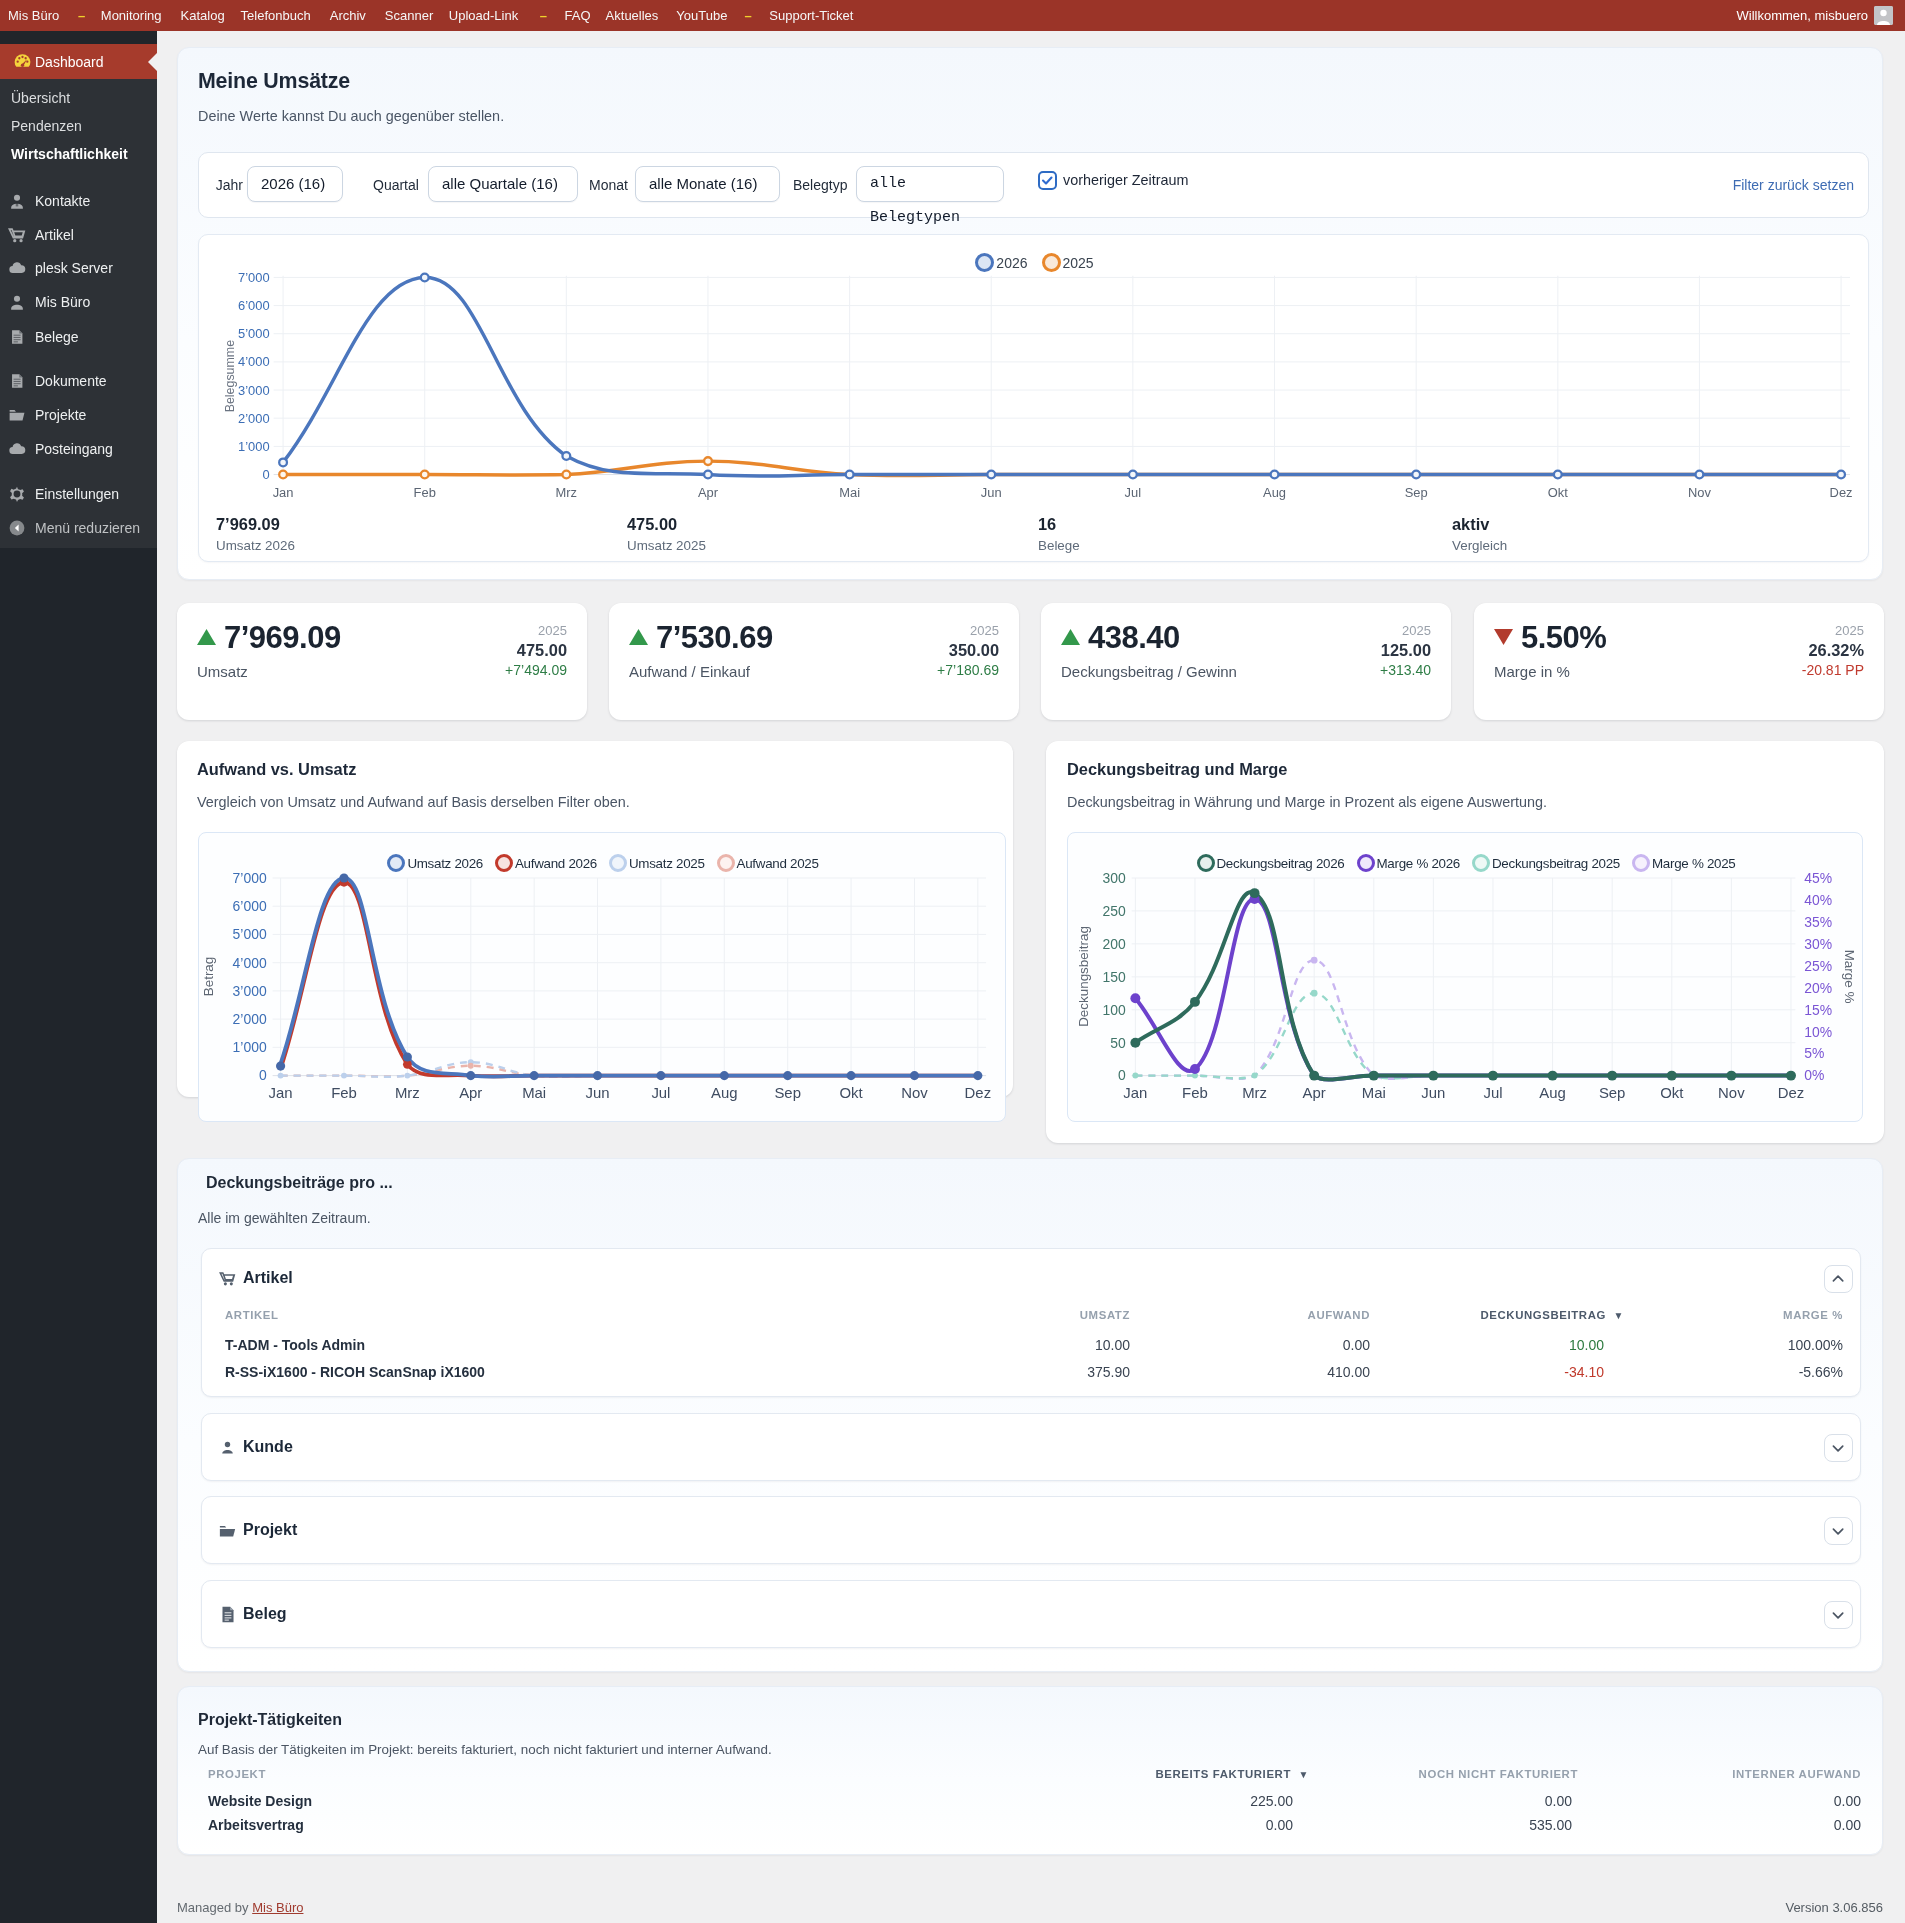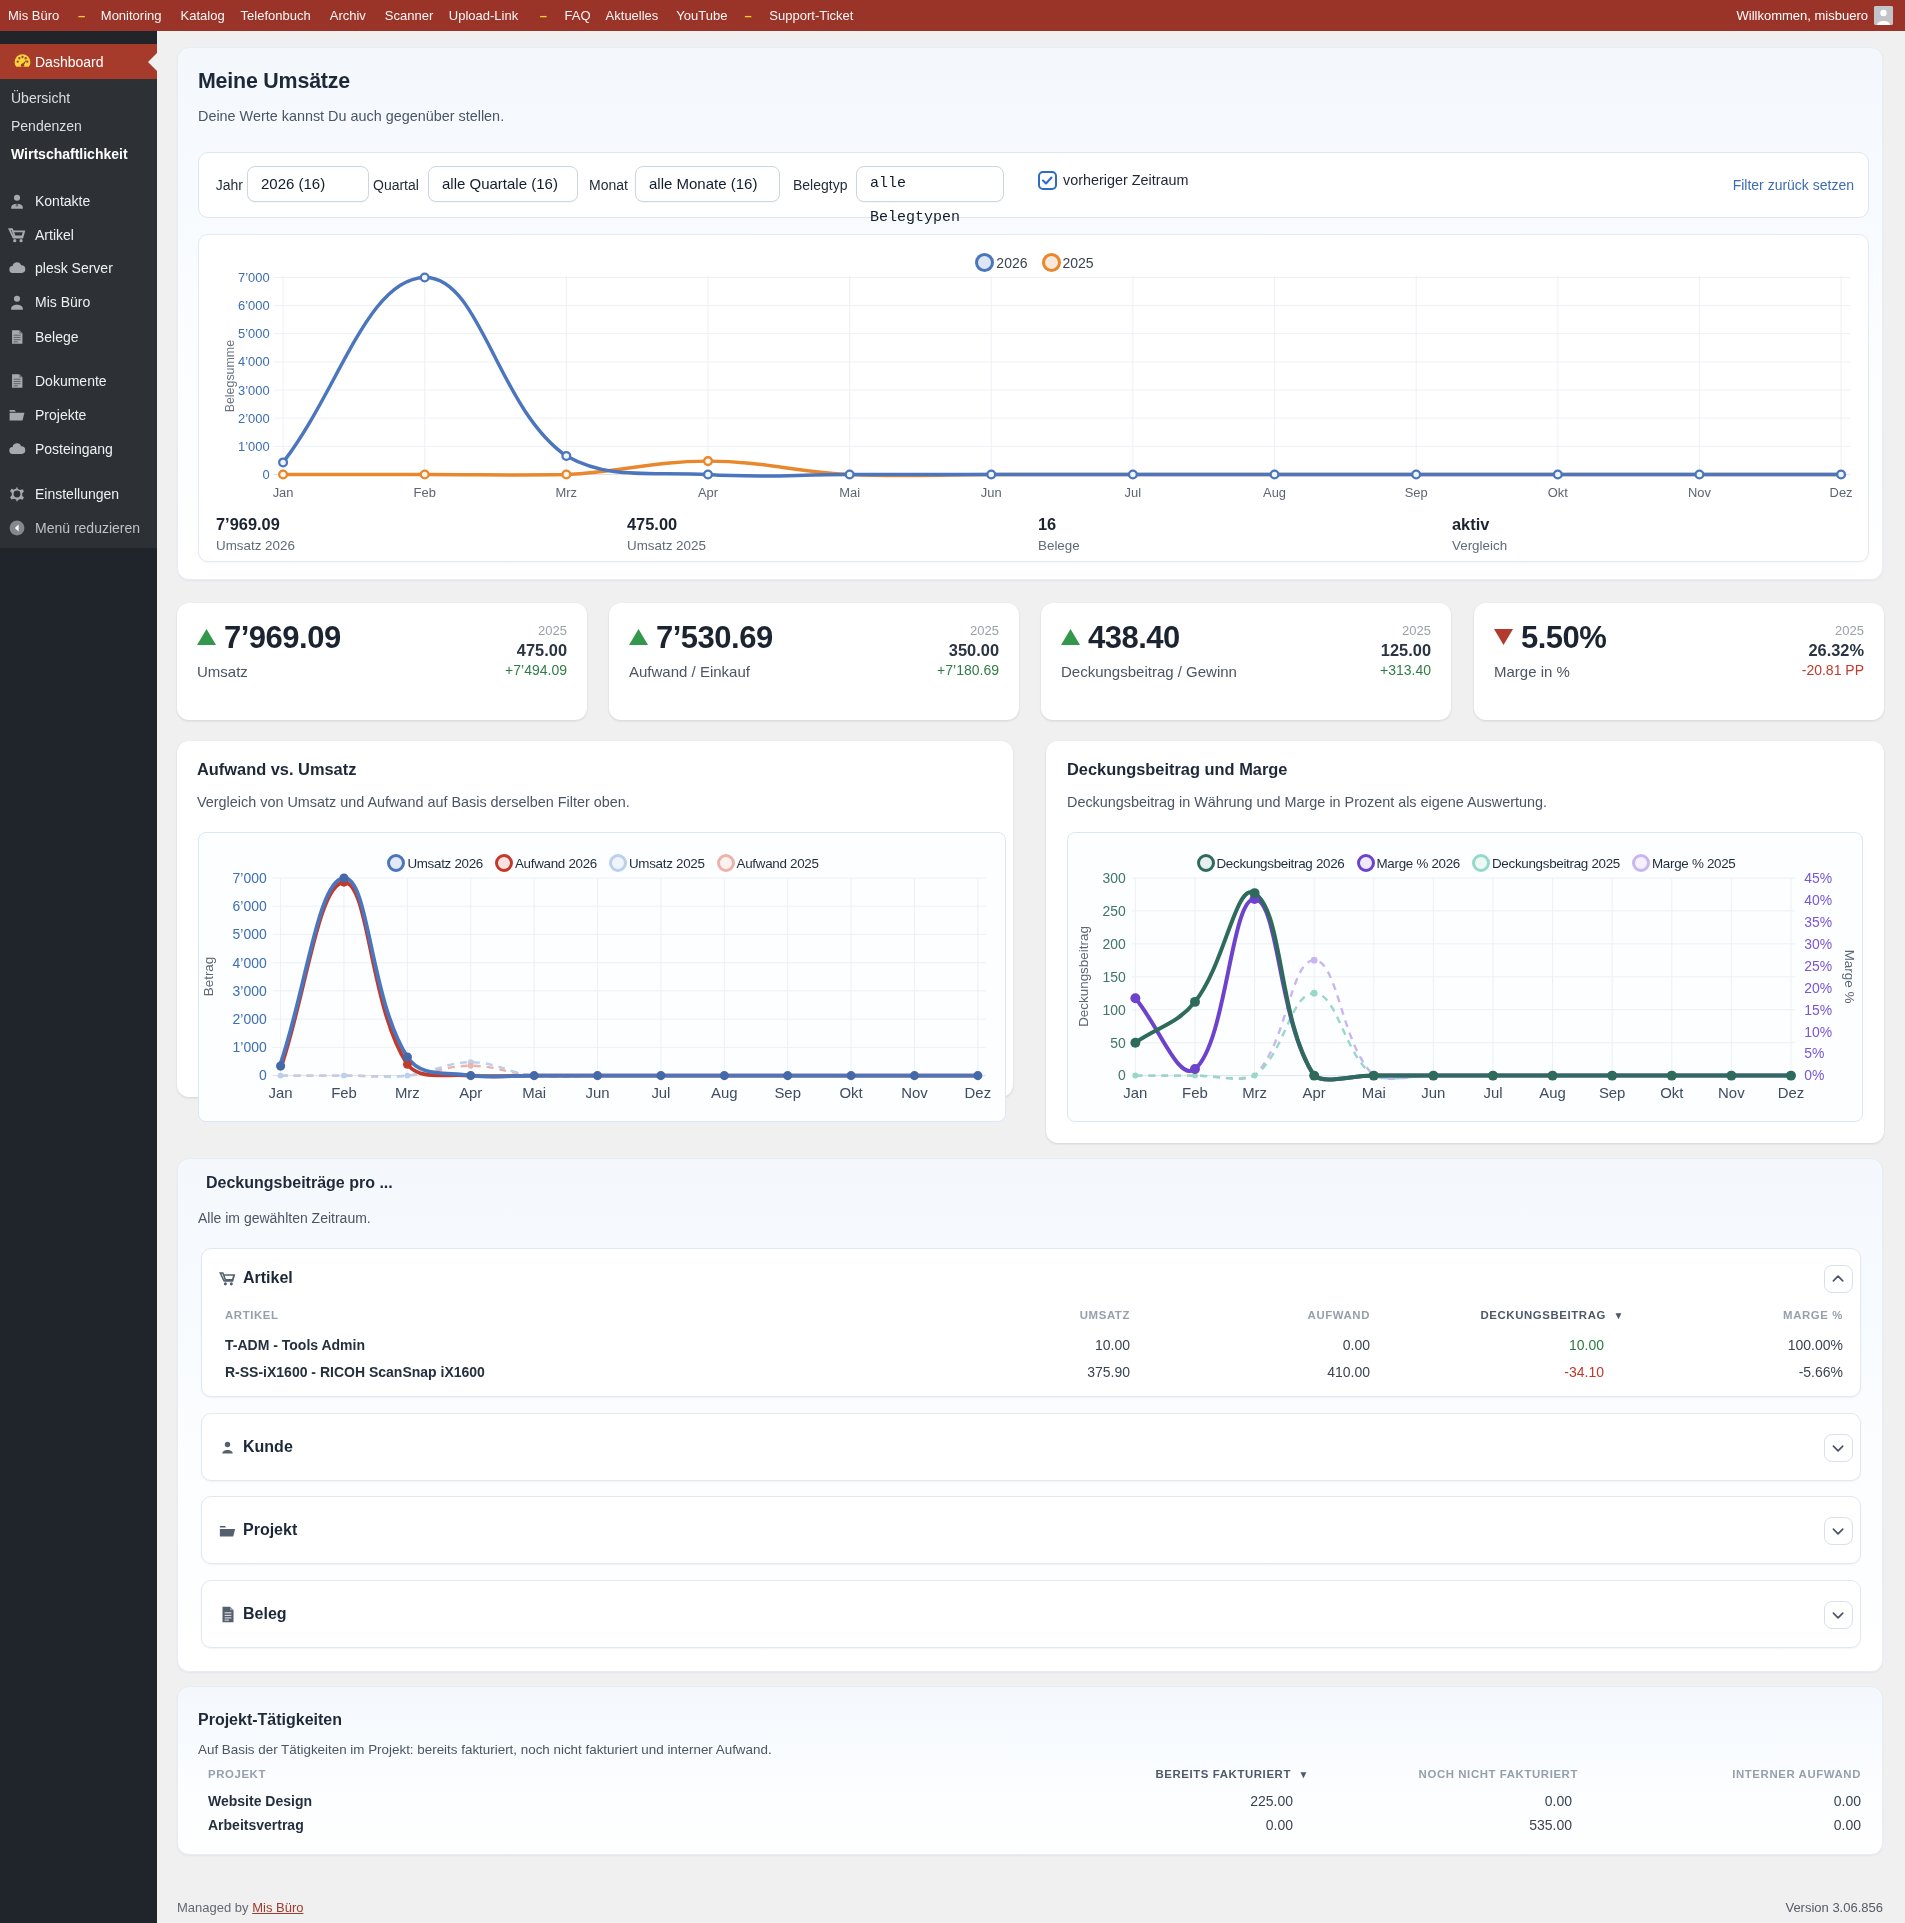--- a/index.html
+++ b/index.html
@@ -191,21 +191,21 @@
         <span class="lbl" style="color:#bfc2c4;">Menü reduzieren</span>
       </div>
 </div>
 
 <div class="bigcard" style="top:47px; height:533px;">
   <h1 class="cardtitle abs" style="left:20px; top:21px;">Meine Umsätze</h1>
   <div class="cardsub abs" style="left:20px; top:60px;">Deine Werte kannst Du auch gegenüber stellen.</div>
 
   <div id="filterbar" class="abs" style="left:20px; top:104px; width:1671px; height:66px; background:#ffffff; border:1px solid #dfe6ef; border-radius:10px;">
     <span class="abs flabel" style="left:16.7px;">Jahr</span>
-    <div class="fsel" style="left:48px; width:122px;">2026 (16)</div>
+    <div class="fsel" style="left:48px; width:96px;">2026 (16)</div>
     <span class="abs flabel" style="left:174px;">Quartal</span>
     <div class="fsel" style="left:229px; width:150px;">alle Quartale (16)</div>
     <span class="abs flabel" style="left:390px;">Monat</span>
     <div class="fsel" style="left:436px; width:145px;">alle Monate (16)</div>
     <span class="abs flabel" style="left:594px;">Belegtyp</span>
     <div class="fsel" style="left:657px; width:148px;font-family:Liberation Mono, monospace;">alle Belegtypen (16)</div>
     <div class="abs" style="left:839px; top:18px; width:19px; height:19px; background:#fff; border:2px solid #2e6bc4; border-radius:5px;">
       <svg width="15" height="15" viewBox="0 0 15 15" style="position:absolute;left:0;top:0;">
             <path d="M3 7.5 L6 10.5 L11.5 4.5" fill="none" stroke="#2f6bd0" stroke-width="2.1" stroke-linecap="round" stroke-linejoin="round"></path>
           </svg>

